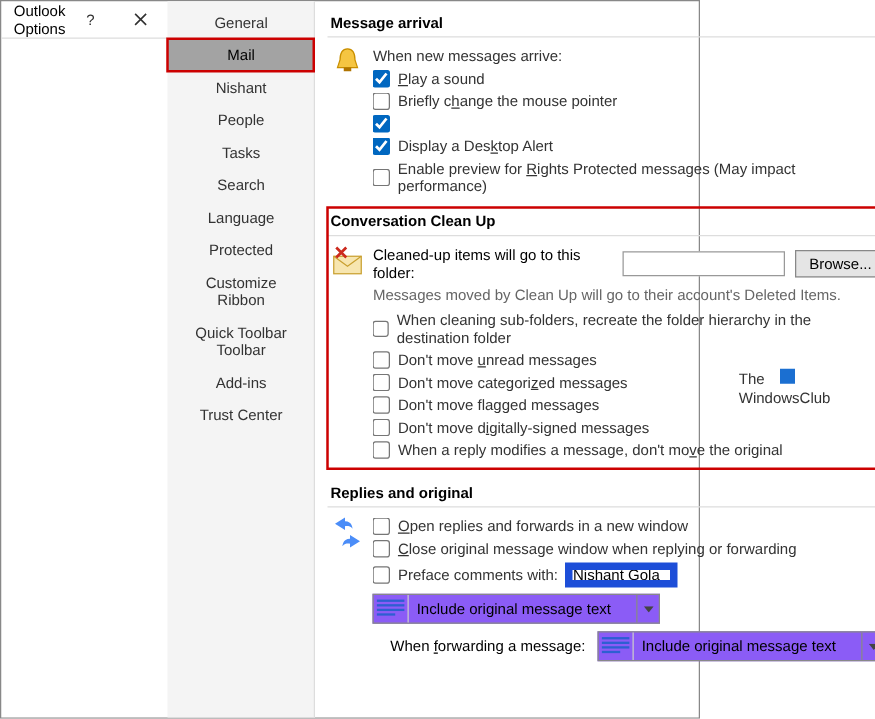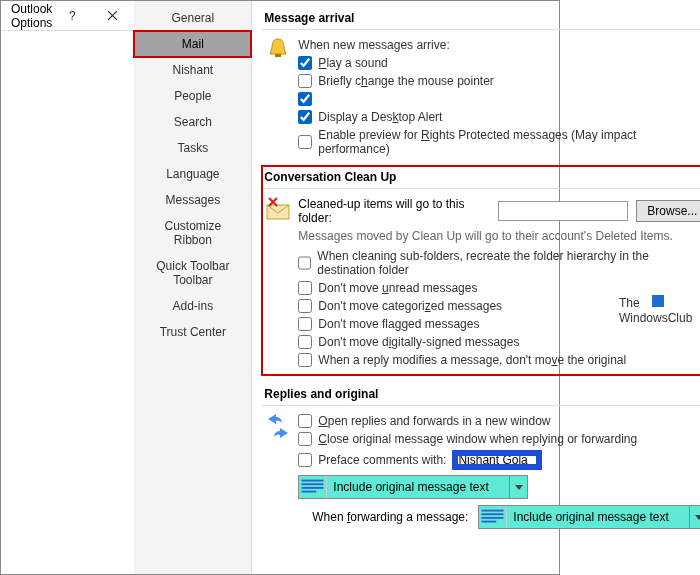--- a/index.html
+++ b/index.html
@@ -20,23 +20,23 @@
 .section-icon { position: absolute; left: 2px; top: 0; width: 28px; height: 28px; }
 .row { display: flex; align-items: center; gap: 6px; padding: 2px 0; color: #333; }
 .row input[type=checkbox] { width: 14px; height: 14px; accent-color: #0067c0; }
 .row.sub { }
 .lbl u { text-decoration: underline; }
 .folder-row { display: flex; align-items: center; gap: 8px; padding: 2px 0; }
 .folder-input { width: 130px; height: 20px; border: 1px solid #999; padding: 0 4px; }
 .browse-btn { height: 22px; padding: 0 10px; border: 1px solid #888; background: #e5e5e5; cursor: pointer; }
 .helptext { color: #666; padding: 2px 0 4px 0; }
 .highlight { outline: 2px solid #cc0000; outline-offset: -1px; padding-bottom: 6px; }
-.watermark { position: absolute; right: 16px; top: 100px; font-size: 13px; color: #333; pointer-events: none; }
+.watermark { position: absolute; right: 44px; top: 100px; font-size: 13px; color: #333; pointer-events: none; }
 .watermark .sq { display:inline-block; width:12px; height:12px; background:#1b6fd1; margin-left:12px; vertical-align: top; }
-.combo { display: flex; align-items: center; border: 1px solid #888; height: 24px; width: 230px; background:#5eead4; }
+.combo { display: flex; align-items: center; border: 1px solid #888; height: 24px; width: 230px; background:#8b5cf6; }
 .combo .thumb { width: 28px; height: 100%; border-right:1px solid #ccc; display:flex; }
 .combo .thumb svg{width:100%;height:100%;}
 .combo .val { flex:1; padding: 0 6px; overflow:hidden; white-space:nowrap; }
 .combo .arrow { width: 18px; height:100%; border-left:1px solid #888; display:flex; align-items:center; justify-content:center;}
 .form-row { display:flex; align-items:center; gap:10px; padding:3px 0; }
 .form-row .flabel { width: 170px; text-align:right; }
 .preface-input { height:20px; border:6px solid #1d4ed8; padding:0 0; width: 90px; }
 .footer { height: 36px; border-top: 1px solid #ccc; display:flex; justify-content:flex-end; align-items:center; gap:8px; padding: 0 12px; background:#fff;}
 .footer button { height: 22px; min-width: 70px; border:1px solid #888; background:#f3f3f3; cursor:pointer;}
 .scrollbar { width:16px; background:#f0f0f0; border-left:1px solid #ddd;}
@@ -56,24 +56,24 @@
     </div>
   </div>
 
   <div class="body">
 
     <div class="sidebar">
       <div class="sidebar-item"><span>General</span></div>
       <div class="sidebar-item selected"><span>Mail</span></div>
       <div class="sidebar-item"><span>Nishant</span></div>
       <div class="sidebar-item"><span>People</span></div>
+      <div class="sidebar-item"><span>Tasks</span></div>
       <div class="sidebar-item"><span>Search</span></div>
-      <div class="sidebar-item"><span>Tasks</span></div>
       <div class="sidebar-item"><span>Language</span></div>
-      <div class="sidebar-item"><span>Messages</span></div>
+      <div class="sidebar-item"><span>Protected</span></div>
       <div class="sidebar-item"><span>Customize Ribbon</span></div>
       <div class="sidebar-item"><span>Quick Toolbar Toolbar</span></div>
       <div class="sidebar-item"><span>Add-ins</span></div>
       <div class="sidebar-item"><span>Trust Center</span></div>
     </div>
 
     <div class="content">
 
       <div class="section">
         <div class="section-header">Message arrival</div>

